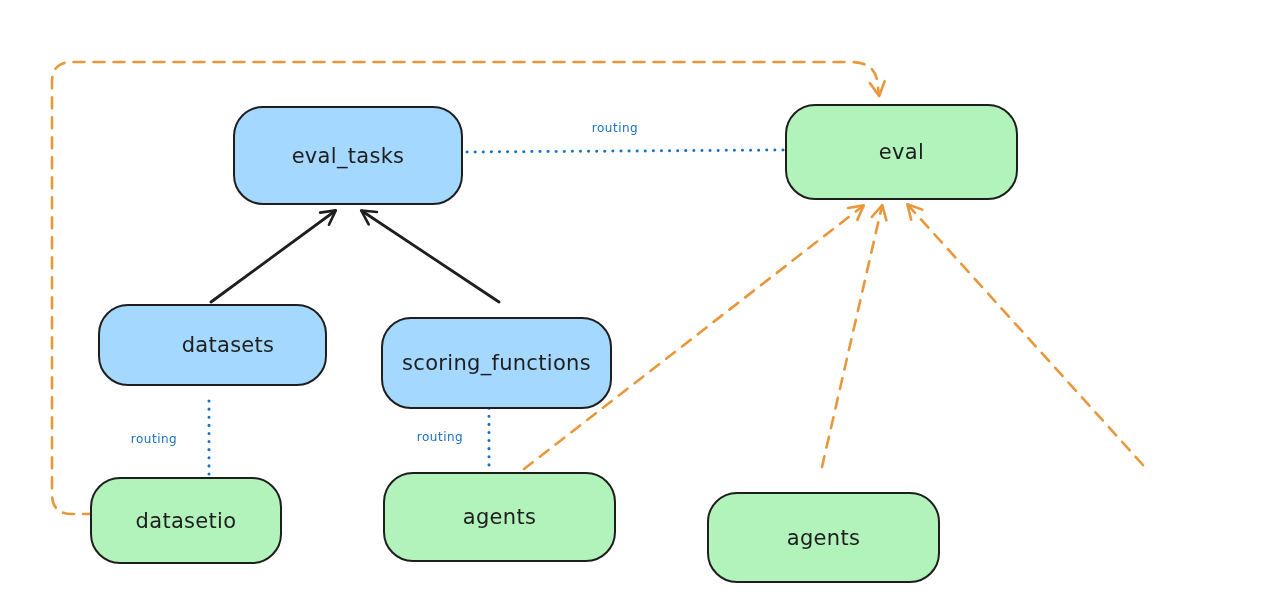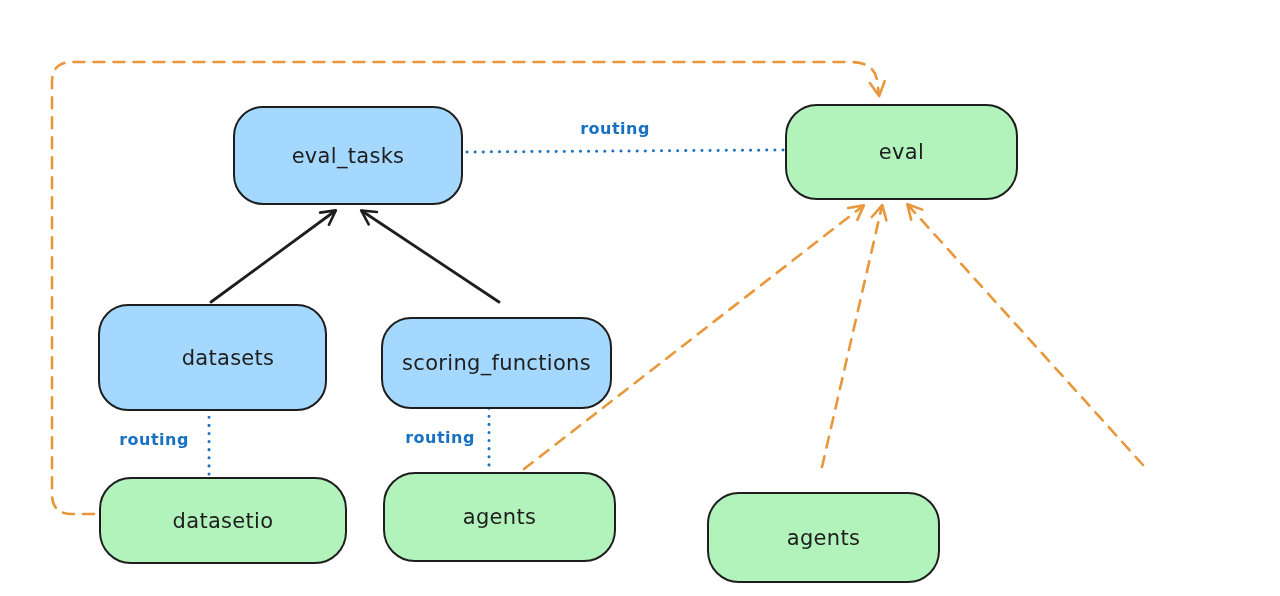--- a/index.html
+++ b/index.html
@@ -39,27 +39,27 @@
     border:2.5px solid var(--node-stroke);
     border-radius:30px;
     display:flex;
     align-items:center;
     justify-content:center;
     font-size:21px;
     color:var(--node-stroke);
     letter-spacing:0.3px;
   }
   .node.blue{background:var(--node-blue-fill);}
-  .node.green{background:var(--node-green-fill);border-radius:32px;}
+  .node.green{background:var(--node-green-fill);}
   .edge-label{
     position:absolute;
     transform:translate(-50%,-50%);
     color:var(--routing-blue);
-    font-size:16px;
-    font-weight:700;
+    font-size:12px;
+    font-weight:400;
     letter-spacing:0.5px;
     white-space:nowrap;
   }
 </style>
 </head>
 <body>
 
 <div class="canvas">
 
   <svg class="edges" viewBox="0 0 1280 596" xmlns="http://www.w3.org/2000/svg">
@@ -85,28 +85,28 @@
     <path class="edge-orange" d="M 94 514 L 72 514 Q 52 514 52 494 L 52 82 Q 52 62 72 62 L 850 62 Q 874 62 877 80 L 879 95" marker-end="url(#mArrowOrange)"></path>
   </svg>
 
   <div class="node blue" style="left:233px;top:106px;width:230px;height:99px;">
     <span>eval_tasks</span>
   </div>
   <div class="node green" style="left:785px;top:104px;width:233px;height:96px;">
     <span>eval</span>
   </div>
 
-  <div class="node blue" style="left:98px;top:304px;width:229px;height:107px;padding-left:31px;">
+  <div class="node blue" style="left:98px;top:304px;width:229px;height:82px;padding-left:31px;">
     <span>datasets</span>
   </div>
   <div class="node blue" style="left:381px;top:317px;width:231px;height:92px;">
     <span>scoring_functions</span>
   </div>
 
-  <div class="node green" style="left:99px;top:477px;width:248px;height:87px;">
+  <div class="node green" style="left:90px;top:477px;width:192px;height:87px;">
     <span>datasetio</span>
   </div>
   <div class="node green" style="left:383px;top:472px;width:233px;height:90px;">
     <span>agents</span>
   </div>
   <div class="node green" style="left:707px;top:492px;width:233px;height:91px;">
     <span>agents</span>
   </div>
 
   <div class="edge-label" style="left:615px;top:128px;">routing</div>

